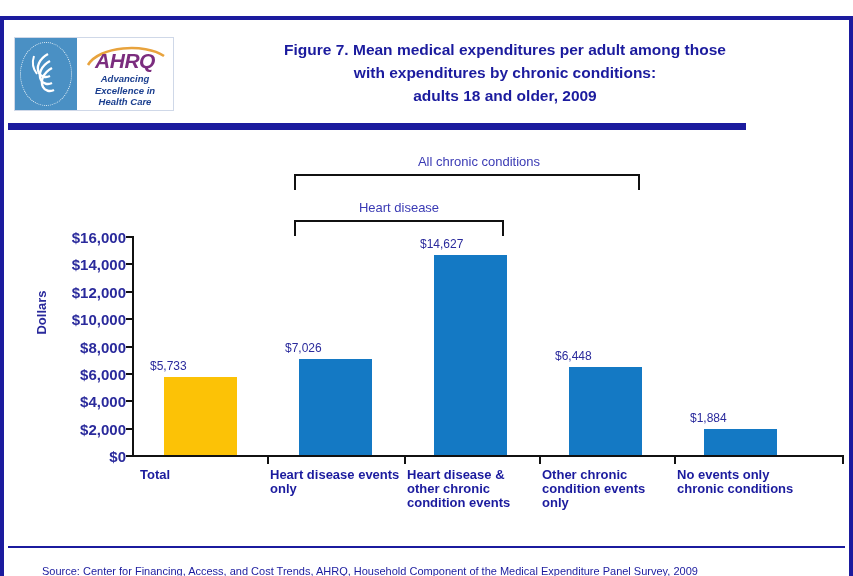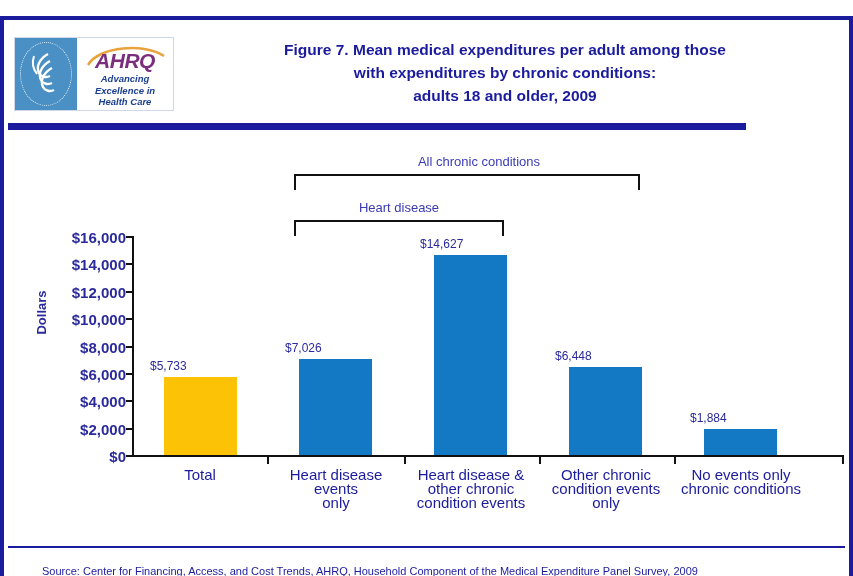--- a/index.html
+++ b/index.html
@@ -189,24 +189,24 @@
     position: absolute;
     color: #2a2a9c;
     font-weight: normal;
     font-size: 12px;
     white-space: nowrap;
   }
   .cat-label {
     position: absolute;
     top: 338px;
     color: #1b1b9e;
-    font-weight: normal;
-    font-size: 15px;
+    font-weight: bold;
+    font-size: 13px;
     line-height: 14px;
-    text-align: center;
+    text-align: left;
   }
 
   
   #footer-rule {
     position: absolute;
     left: 4px; top: 526px;
     width: 837px; height: 2px;
     background: #1b1b9e;
   }
   #source {

